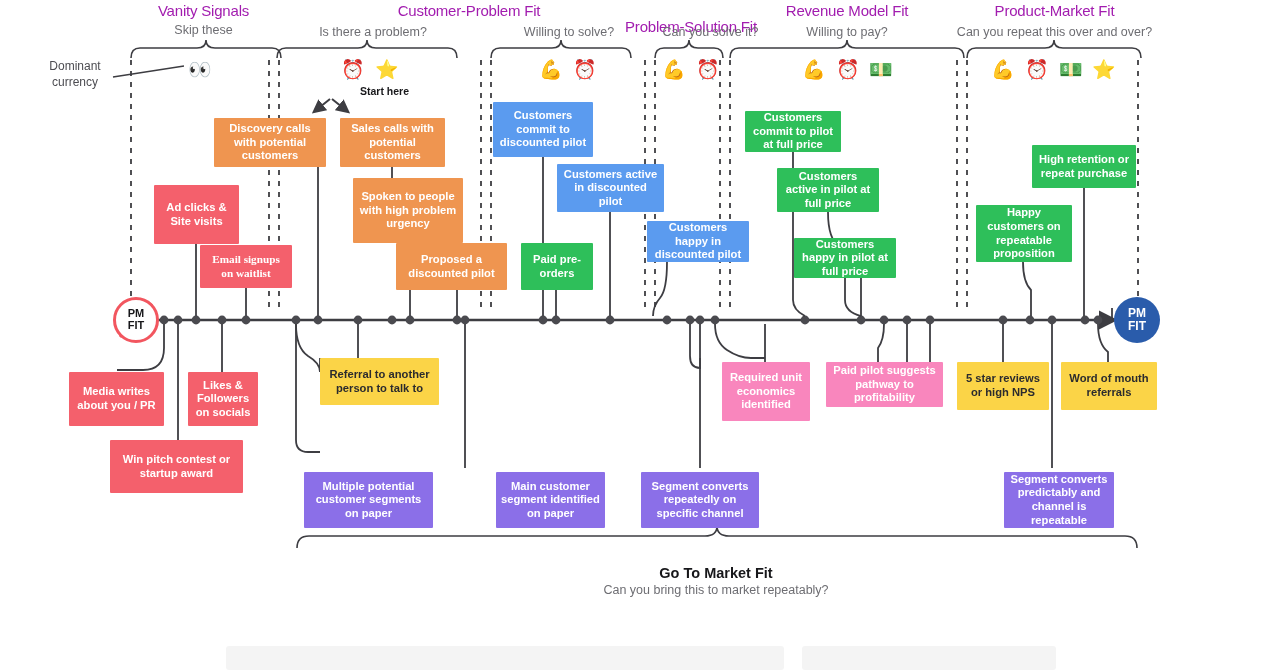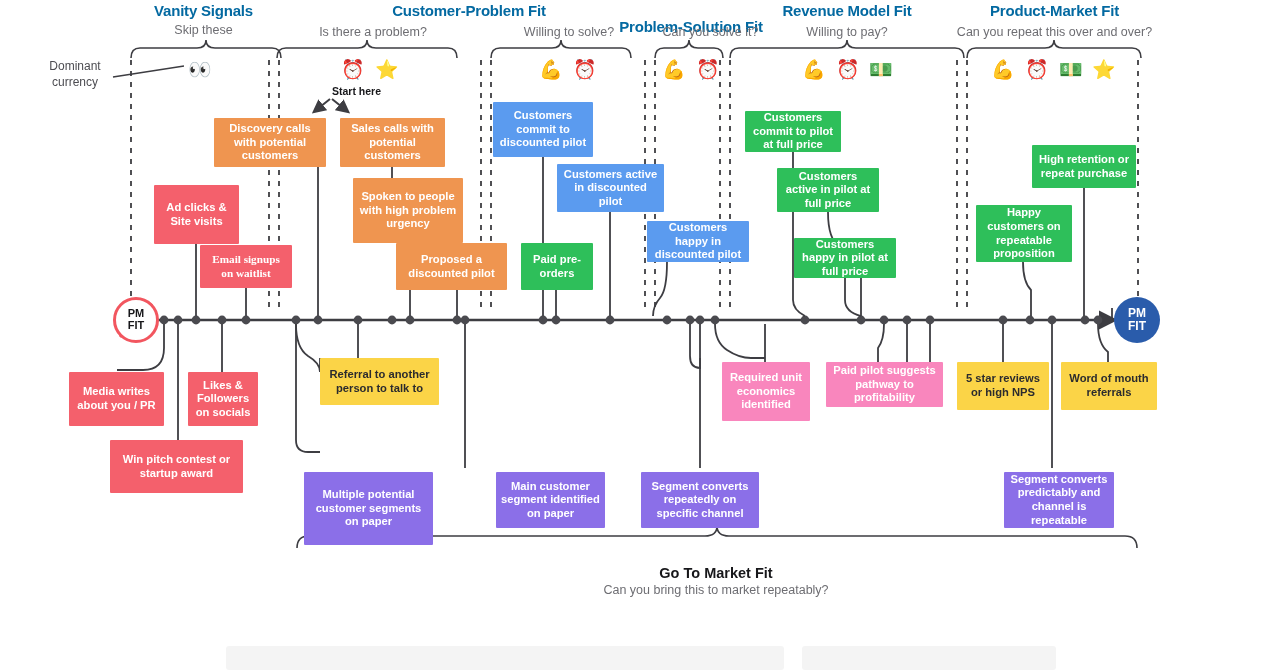--- a/index.html
+++ b/index.html
@@ -14,23 +14,23 @@
   svg.layer {
     position: absolute; left: 0; top: 0;
     width: 1280px; height: 670px;
     pointer-events: none;
   }
 
   
   .phase-title {
     position: absolute;
     text-align: center;
-    font-weight: bold;
+    font-weight: normal;
     font-size: 15px;
-    color: #0369a1;
+    color: #a21caf;
     letter-spacing: -0.2px;
   }
   .phase-sub {
     position: absolute;
     text-align: center;
     font-size: 12.5px;
     color: #6d6d72;
   }
 
   
@@ -290,21 +290,21 @@
     <span>💪</span>
     <span>⏰</span>
     <span>💵</span>
     <span>⭐</span>
   </div>
 
   <div class="side-label" style="left:34px; top:59px; width:82px;">
     <div>Dominant</div>
     <div>currency</div>
   </div>
-  <div class="start-here" style="left:292px; top:85px;padding-left:40px;">Start here</div>
+  <div class="start-here" style="left:320px; top:85px;padding-left:40px;">Start here</div>
 
   <div class="pm-badge start" style="left:113px; top:297px;">
     <div>PM</div>
     <div>FIT</div>
   </div>
   <div class="pm-badge end" style="left:1114px; top:297px;">
     <div>PM</div>
     <div>FIT</div>
   </div>
 
@@ -330,21 +330,21 @@
   <div class="box" style="left:1032px; top:145px; width:104px; height:43px; background:#2ebf5a;">High retention or repeat purchase</div>
   <div class="box" style="left:976px; top:205px; width:96px; height:57px; background:#2ebf5a;">Happy customers on repeatable proposition</div>
 
   <div class="box dark-text" style="left:320px; top:358px; width:119px; height:47px; background:#fbd447;">Referral to another person to talk to</div>
   <div class="box dark-text" style="left:957px; top:362px; width:92px; height:48px; background:#fbd447;">5 star reviews or high NPS</div>
   <div class="box dark-text" style="left:1061px; top:362px; width:96px; height:48px; background:#fbd447;">Word of mouth referrals</div>
 
   <div class="box" style="left:722px; top:362px; width:88px; height:59px; background:#f986bd;">Required unit economics identified</div>
   <div class="box" style="left:826px; top:362px; width:117px; height:45px; background:#f986bd;">Paid pilot suggests pathway to profitability</div>
 
-  <div class="box" style="left:304px; top:472px; width:129px; height:73px; background:#8b6fe8;">Multiple potential customer segments on paper</div>
+  <div class="box" style="left:304px; top:472px; width:129px; height:56px; background:#8b6fe8;">Multiple potential customer segments on paper</div>
   <div class="box" style="left:496px; top:472px; width:109px; height:56px; background:#8b6fe8;">Main customer segment identified on paper</div>
   <div class="box" style="left:641px; top:472px; width:118px; height:56px; background:#8b6fe8;">Segment converts repeatedly on specific channel</div>
   <div class="box" style="left:1004px; top:472px; width:110px; height:56px; background:#8b6fe8;">Segment converts predictably and channel is repeatable</div>
 
   <div class="gtm-title" style="left:616px; top:565px; width:200px;">Go To Market Fit</div>
   <div class="gtm-sub" style="left:566px; top:583px; width:300px;">Can you bring this to market repeatably?</div>
 
   <div class="bottom-panel" style="left:226px; top:646px; width:558px; height:24px;"></div>
   <div class="bottom-panel" style="left:802px; top:646px; width:254px; height:24px;"></div>
 

